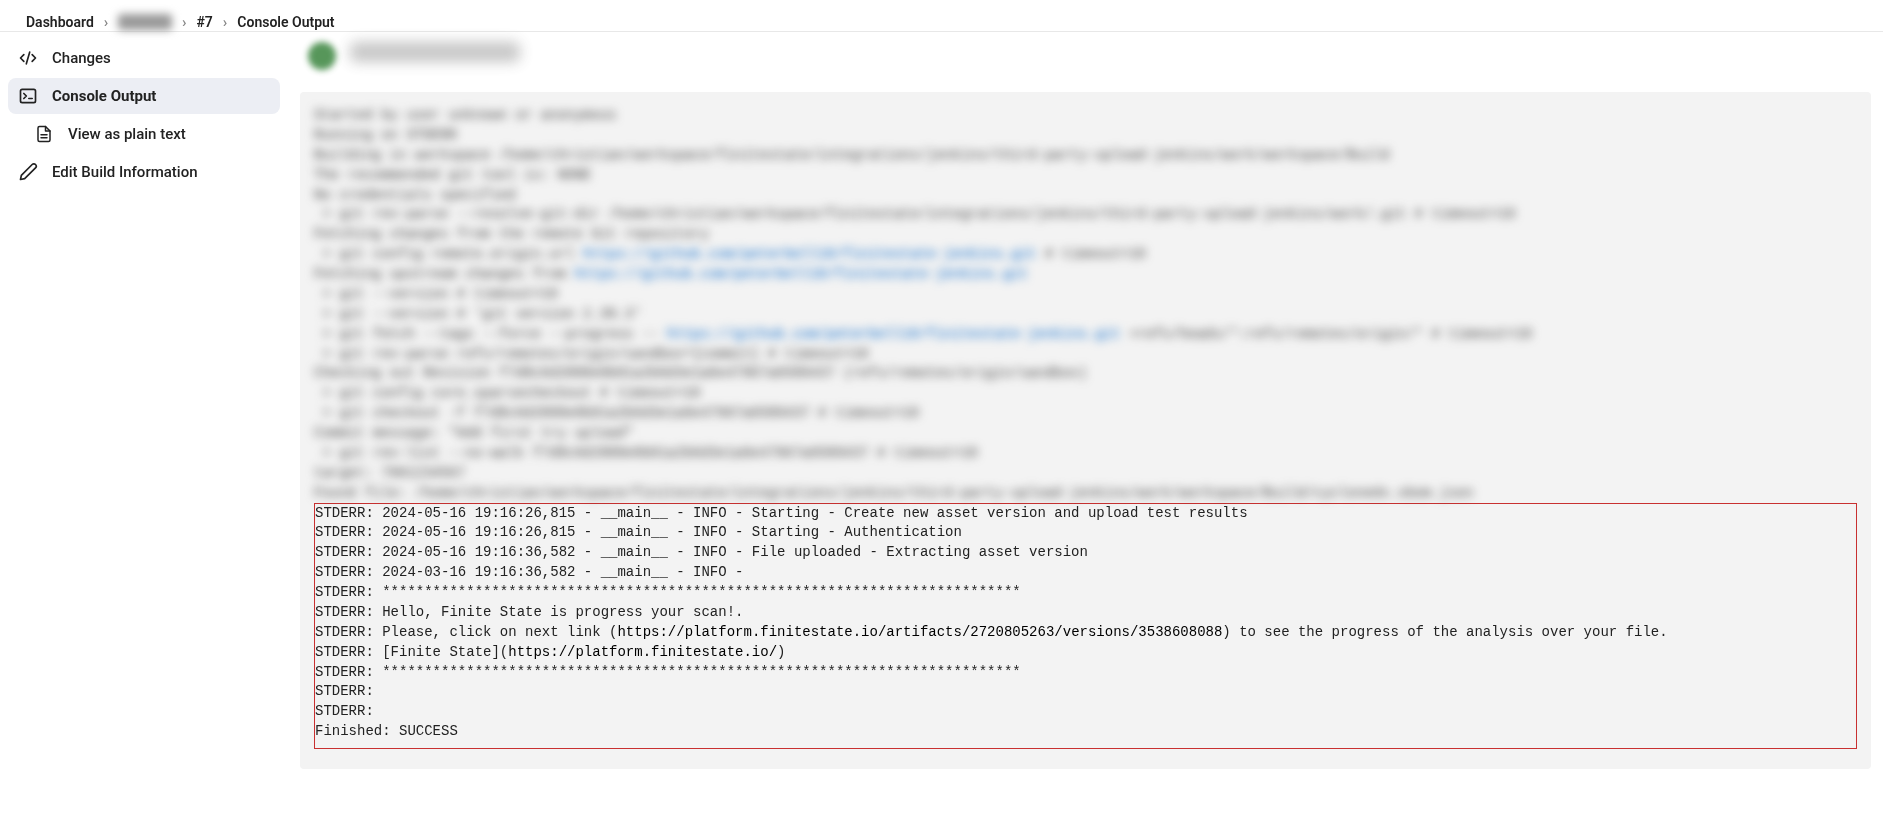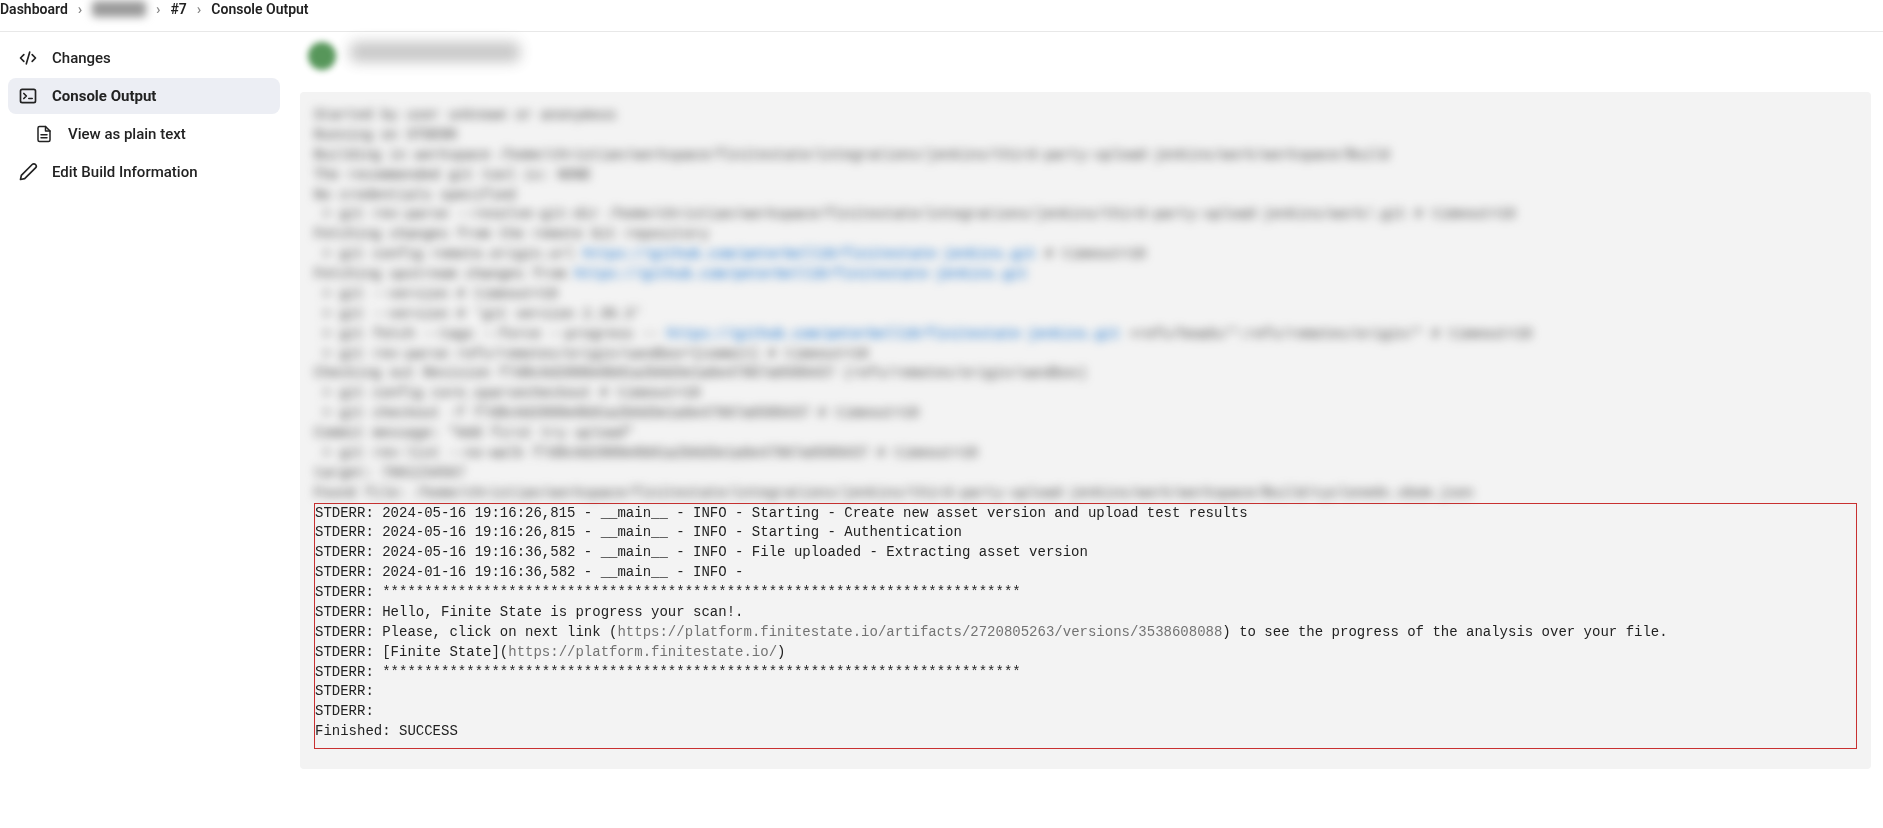--- a/index.html
+++ b/index.html
@@ -7,22 +7,22 @@
     font-family: -apple-system, BlinkMacSystemFont, "Segoe UI", Roboto, "Helvetica Neue", Arial, sans-serif;
     font-size: 14px;
     color: #111;
     background: #fff;
     width: 1883px;
   }
   .topbar {
     height: 32px;
     border-bottom: 1px solid #e8e8e8;
     display: flex;
-    align-items: flex-start;
-    padding: 0 0;
+    align-items: flex-end;
+    padding: 0 26px;
     background: #fff;
   }
   .breadcrumb {
     display: flex;
     align-items: center;
     gap: 4px;
     font-size: 14px;
     font-weight: 600;
     color: #222;
   }
@@ -124,21 +124,21 @@
     filter: blur(5px);
     color: #444;
     user-select: none;
   }
   .blurred-log .fake-link { color: #0066cc; }
   .clear-log {
     border: 1px solid #c83030;
     padding: 0px 0px 6px 0px;
     margin-top: -1px;
   }
-  .clear-log a { color: #737373; text-decoration: none; text-align: center; }
+  .clear-log a { color: #000000; text-decoration: none; text-align: center; }
   svg { display: block; }
 </style>
 </head>
 <body>
 
 <div class="topbar">
   <div class="breadcrumb">
     <span>Dashboard</span>
     <span class="sep">›</span>
     <span class="blur">█████</span>
@@ -221,21 +221,21 @@
  &gt; git rev-parse refs/remotes/origin/sandbox^{commit} # timeout=10
 Checking out Revision f7d8c6d2888e0b01a2b6d3e1a6e47967a6589437 (refs/remotes/origin/sandbox)
  &gt; git config core.sparsecheckout # timeout=10
  &gt; git checkout -f f7d8c6d2888e0b01a2b6d3e1a6e47967a6589437 # timeout=10
 Commit message: "Add first try upload"
  &gt; git rev-list --no-walk f7d8c6d2888e0b01a2b6d3e1a6e47967a6589437 # timeout=10
 target: 7901234567
 Found file: /home/christian/workspace/finitestate/integrations/jenkins/third-party-upload-jenkins/work/workspace/Build/cyclonedx.sbom.json</div><div class="clear-log"><span>STDERR: 2024-05-16 19:16:26,815 - __main__ - INFO - Starting - Create new asset version and upload test results</span>
 <span>STDERR: 2024-05-16 19:16:26,815 - __main__ - INFO - Starting - Authentication</span>
 <span>STDERR: 2024-05-16 19:16:36,582 - __main__ - INFO - File uploaded - Extracting asset version</span>
-<span>STDERR: 2024-01-16 19:16:36,582 - __main__ - INFO -</span>
+<span>STDERR: 2024-03-16 19:16:36,582 - __main__ - INFO -</span>
 <span>STDERR: ****************************************************************************</span>
 <span>STDERR: Hello, Finite State is progress your scan!.</span>
 <span>STDERR: Please, click on next link (</span><a href="#">https://platform.finitestate.io/artifacts/2720805263/versions/3538608088</a><span>) to see the progress of the analysis over your file.</span>
 <span>STDERR: [Finite State](</span><a href="#">https://platform.finitestate.io/</a><span>)</span>
 <span>STDERR: ****************************************************************************</span>
 <span>STDERR:</span>
 <span>STDERR:</span>
 <span>Finished: SUCCESS</span></div></div>
   </div>
 </div>

